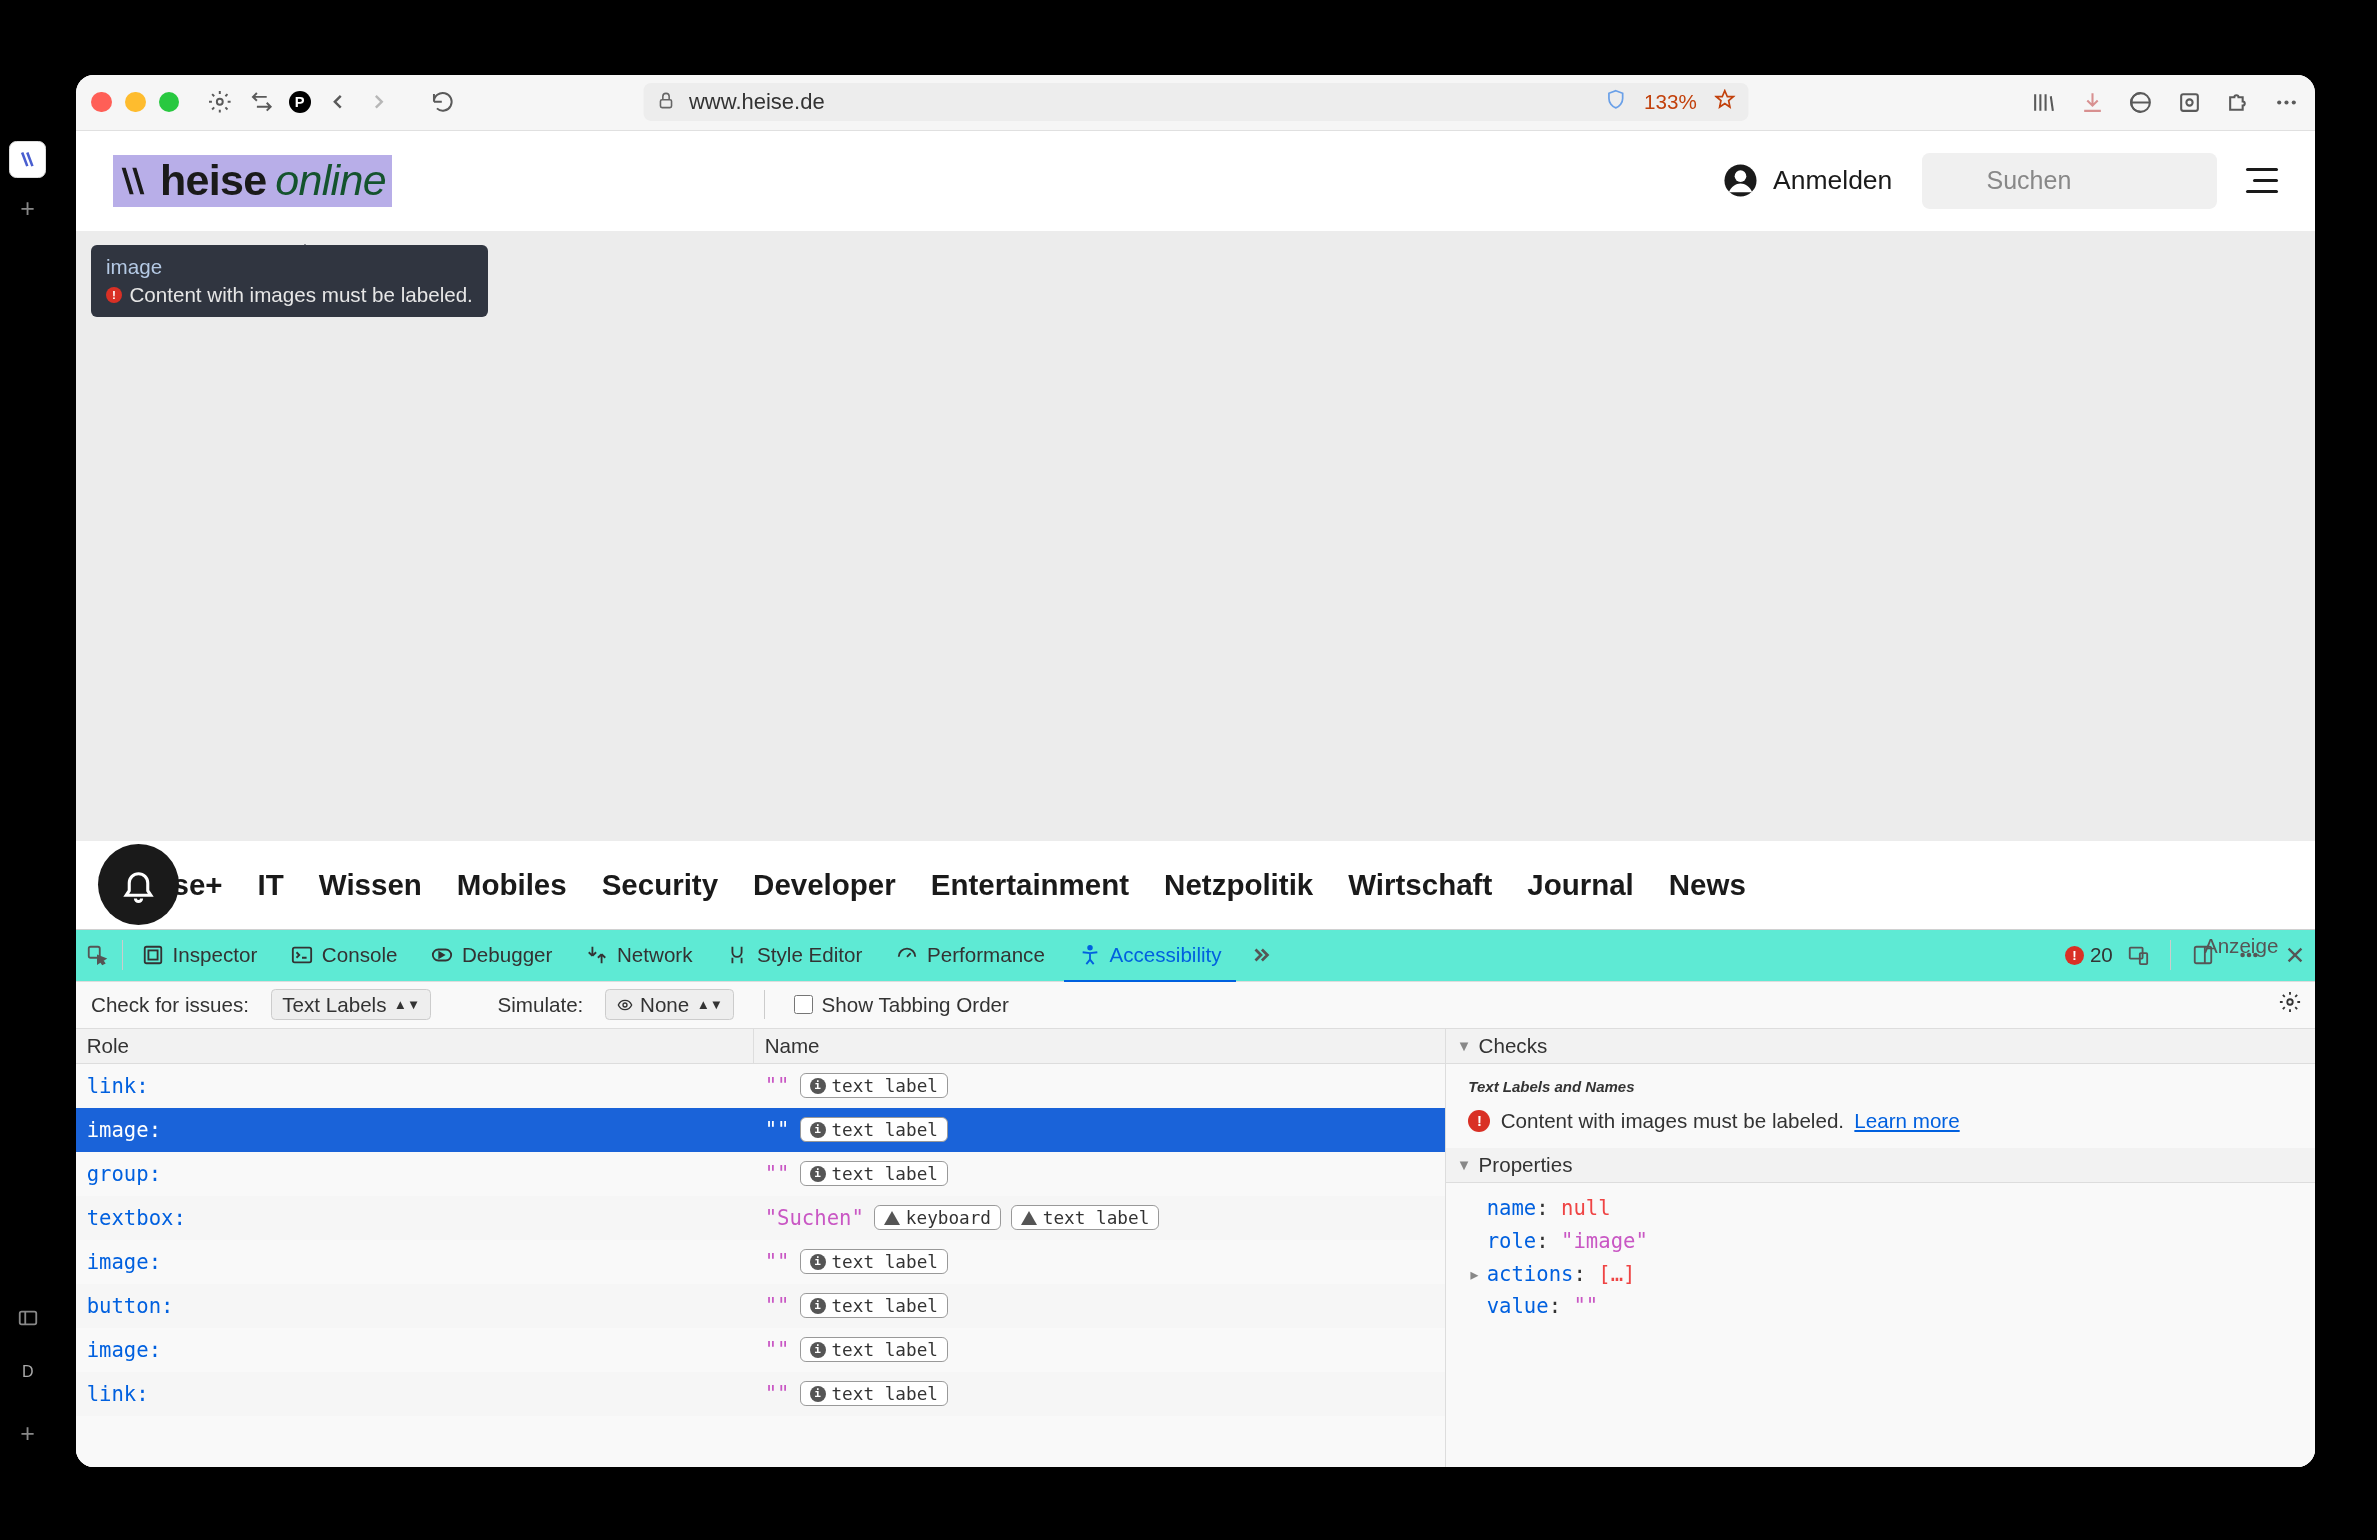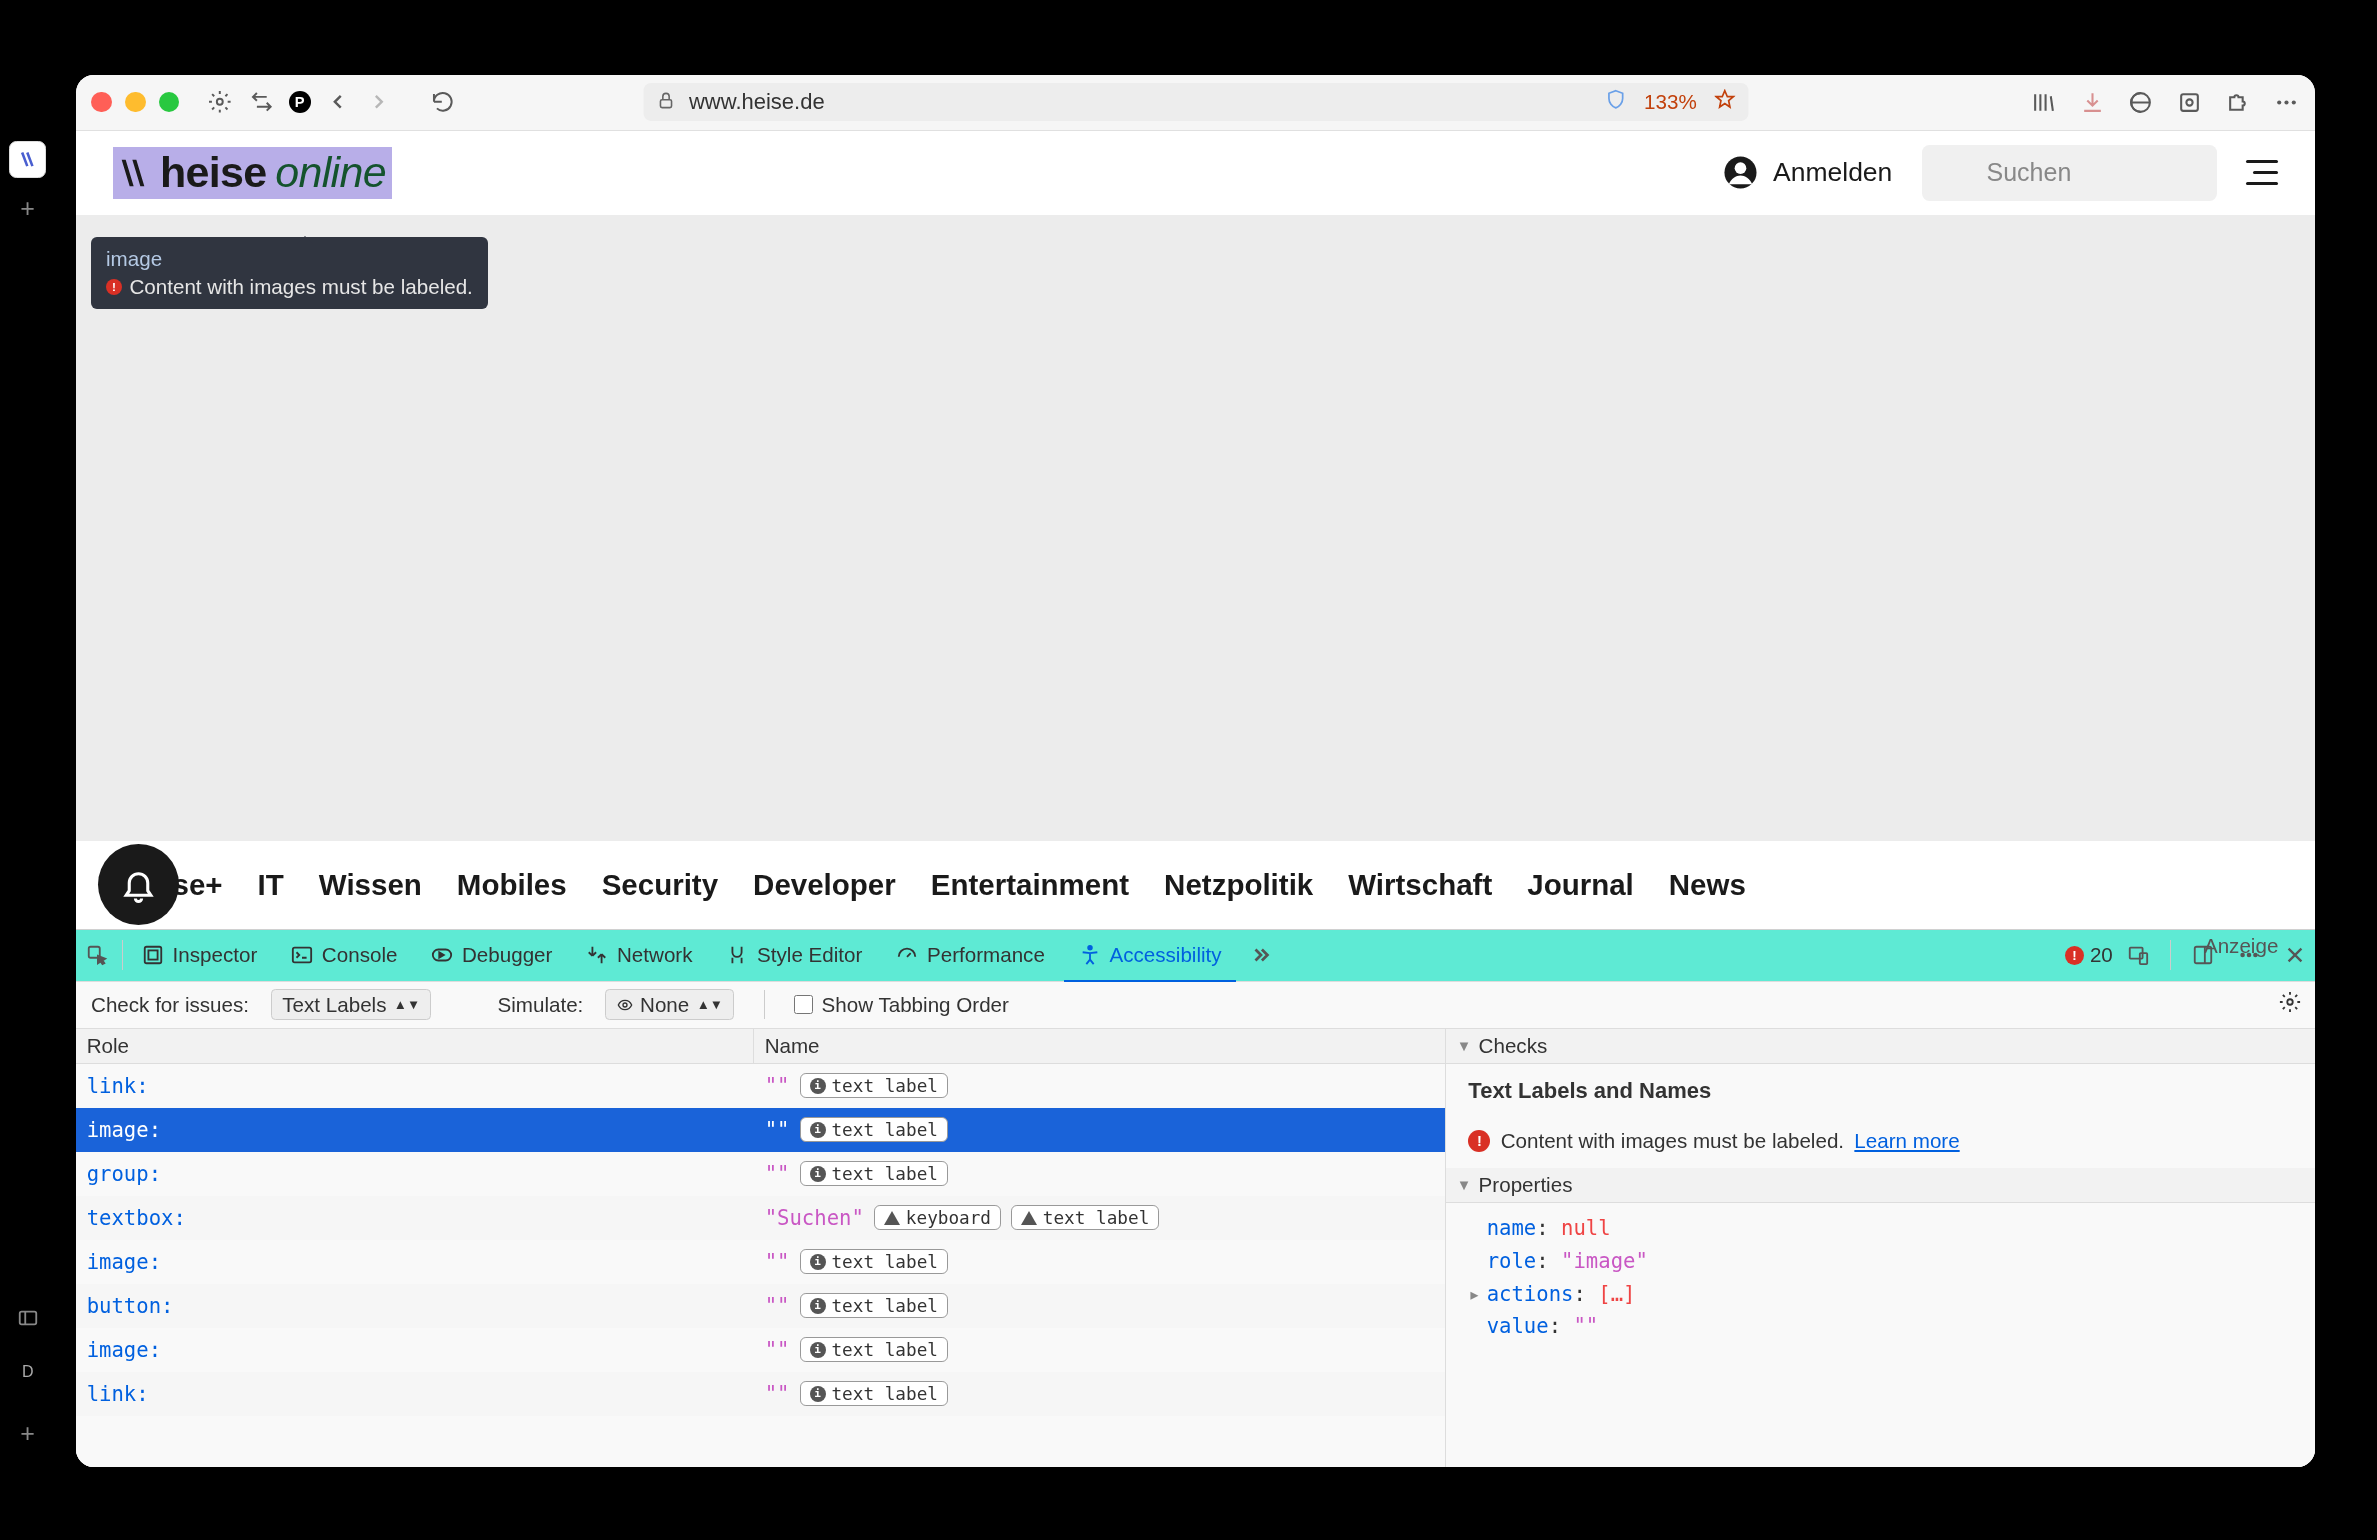--- a/index.html
+++ b/index.html
@@ -22,21 +22,21 @@
 
 .wrap { position: relative; }
 .outer { position: absolute; left: -59px; top: 66px; width: 50px; display: flex; flex-direction: column; align-items: center; gap: 16px; }
 .outer .sq { width: 37px; height: 37px; border-radius: 7.4px; background: #fff; border: 0.7px solid #ddd; display: flex; align-items: center; justify-content: center; }
 .outer .sq svg { width: 20.6px; height: 20.6px; }
 .outer .plus { font-size: 25px; color: #888; }
 .outer .dl { font-size: 16px; color: #aaa; margin-top: 1068px; }
 
 
 .page { flex: 1; display: flex; flex-direction: column; background: #ececec; overflow: hidden; }
-.siteheader { height: 84px; background: #fff; display: flex; align-items: center; padding: 0 37px; gap: 29.5px; position: relative; }
+.siteheader { height: 100px; background: #fff; display: flex; align-items: center; padding: 0 37px; gap: 29.5px; position: relative; }
 .logo-wrap { position: relative; }
 .logo { font-size: 43px; font-weight: 700; color: #1a1a1a; letter-spacing: -0.7px; background: #b8aee8; padding: 1.5px 5.9px; display: inline-flex; align-items: center; gap: 8.8px; }
 .logo .online { color: #14532d; font-weight: 400; font-style: italic; }
 .logo svg { width: 32px; height: 32px; }
 .tooltip { position: absolute; top: 90px; left: -22px; background: #303540; color: #b4c9e4; padding: 10.3px 14.7px; border-radius: 5.9px; font-size: 20.6px; z-index: 100; white-space: nowrap; }
 .tooltip::before { content: ''; position: absolute; top: -8.8px; left: 206px; border: 8.8px solid transparent; border-bottom-color: #303540; }
 .tooltip .msg { color: #e6e6e6; display: flex; align-items: center; gap: 7.4px; margin-top: 4.4px; font-size: 20.6px; }
 .tooltip .err { width: 16px; height: 16px; background: #d93025; border-radius: 50%; display: flex; align-items: center; justify-content: center; color: #fff; font-size: 11.8px; font-weight: bold; }
 
 .siteheader .right { margin-left: auto; display: flex; align-items: center; gap: 29.5px; }
@@ -93,21 +93,21 @@
 .dt-row.selected .name .val { color: #fff; }
 .badge-pill { display: inline-flex; align-items: center; gap: 5.9px; border: 1.1px solid #999; border-radius: 5.9px; padding: 1.5px 8.8px; font-size: 17.7px; color: #333; background: #fff; }
 .dt-row.selected .badge-pill { background: #fff; }
 .badge-pill .icn { width: 16px; height: 16px; background: #555; border-radius: 50%; color: #fff; font-size: 11px; display: flex; align-items: center; justify-content: center; font-weight: bold; }
 .badge-pill .warn { width: 0; height: 0; border-left: 8px solid transparent; border-right: 8px solid transparent; border-bottom: 14.7px solid #555; position: relative; }
 
 .dt-right { flex: 1; display: flex; flex-direction: column; overflow: auto; }
 .dt-section-h { height: 35px; background: #f2f2f2; border-bottom: 0.7px solid #ddd; display: flex; align-items: center; padding: 0 10.3px; gap: 7.4px; }
 .dt-section-h .arr { color: #888; font-size: 14.7px; }
 .dt-section-body { padding: 14.7px 22px; }
-.dt-section-body .title { font-weight: 700; font-size: 22px; margin-bottom: 25px; }
+.dt-section-body .title { font-weight: 700; font-size: 15px; margin-bottom: 14px; font-style: italic; }
 .dt-section-body .line { display: flex; align-items: center; gap: 10.3px; font-size: 20.6px; }
 .dt-section-body .line .badge { width: 22px; height: 22px; background: #d93025; border-radius: 50%; color: #fff; font-size: 14.7px; display: flex; align-items: center; justify-content: center; font-weight: bold; }
 .dt-section-body .line a { color: #0060df; text-decoration: underline; }
 .proplist { padding: 8.8px 22px; font-family: Menlo, monospace; font-size: 20.6px; }
 .proplist .prop { padding: 4.4px 0; }
 .proplist .prop .k { color: #0060df; }
 .proplist .prop .v { color: #ef4444; }
 .proplist .prop .vstr { color: #c957c4; }
 .proplist .prop .tw { color: #888; margin-right: 5.9px; }
 </style>

